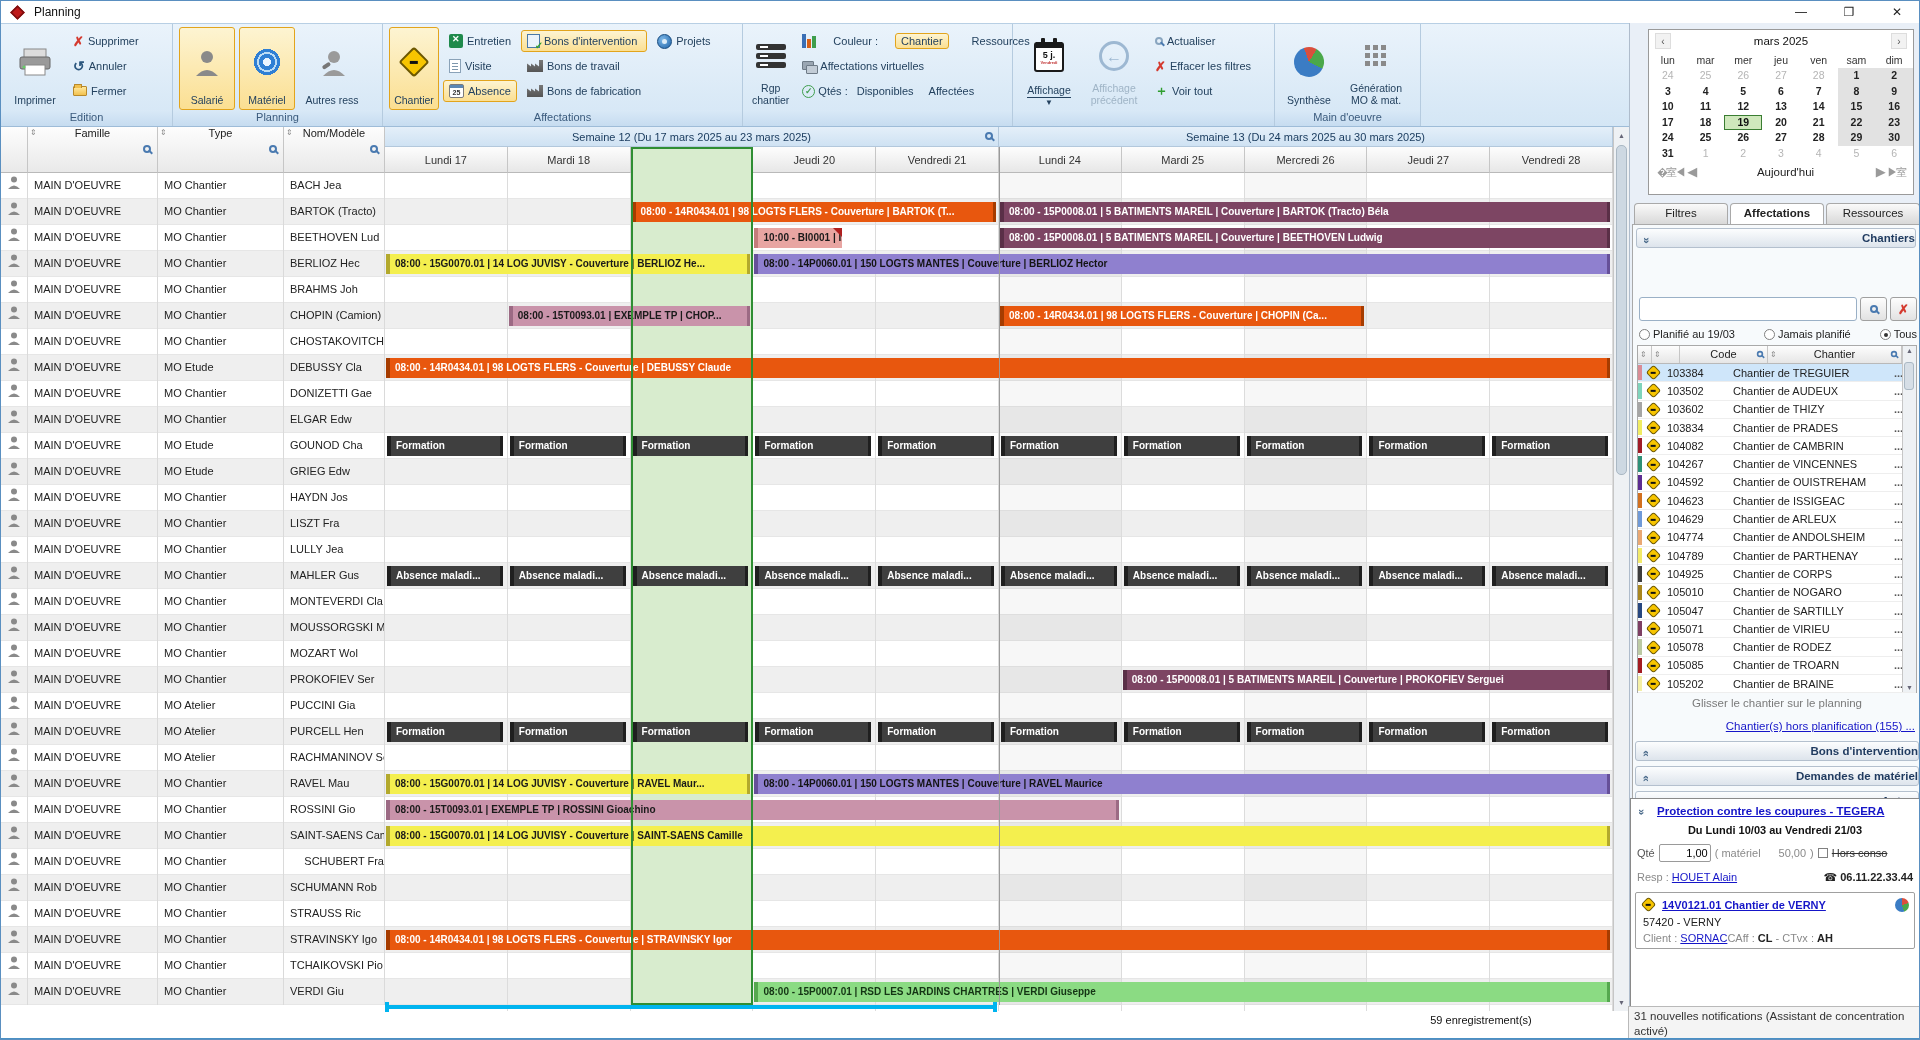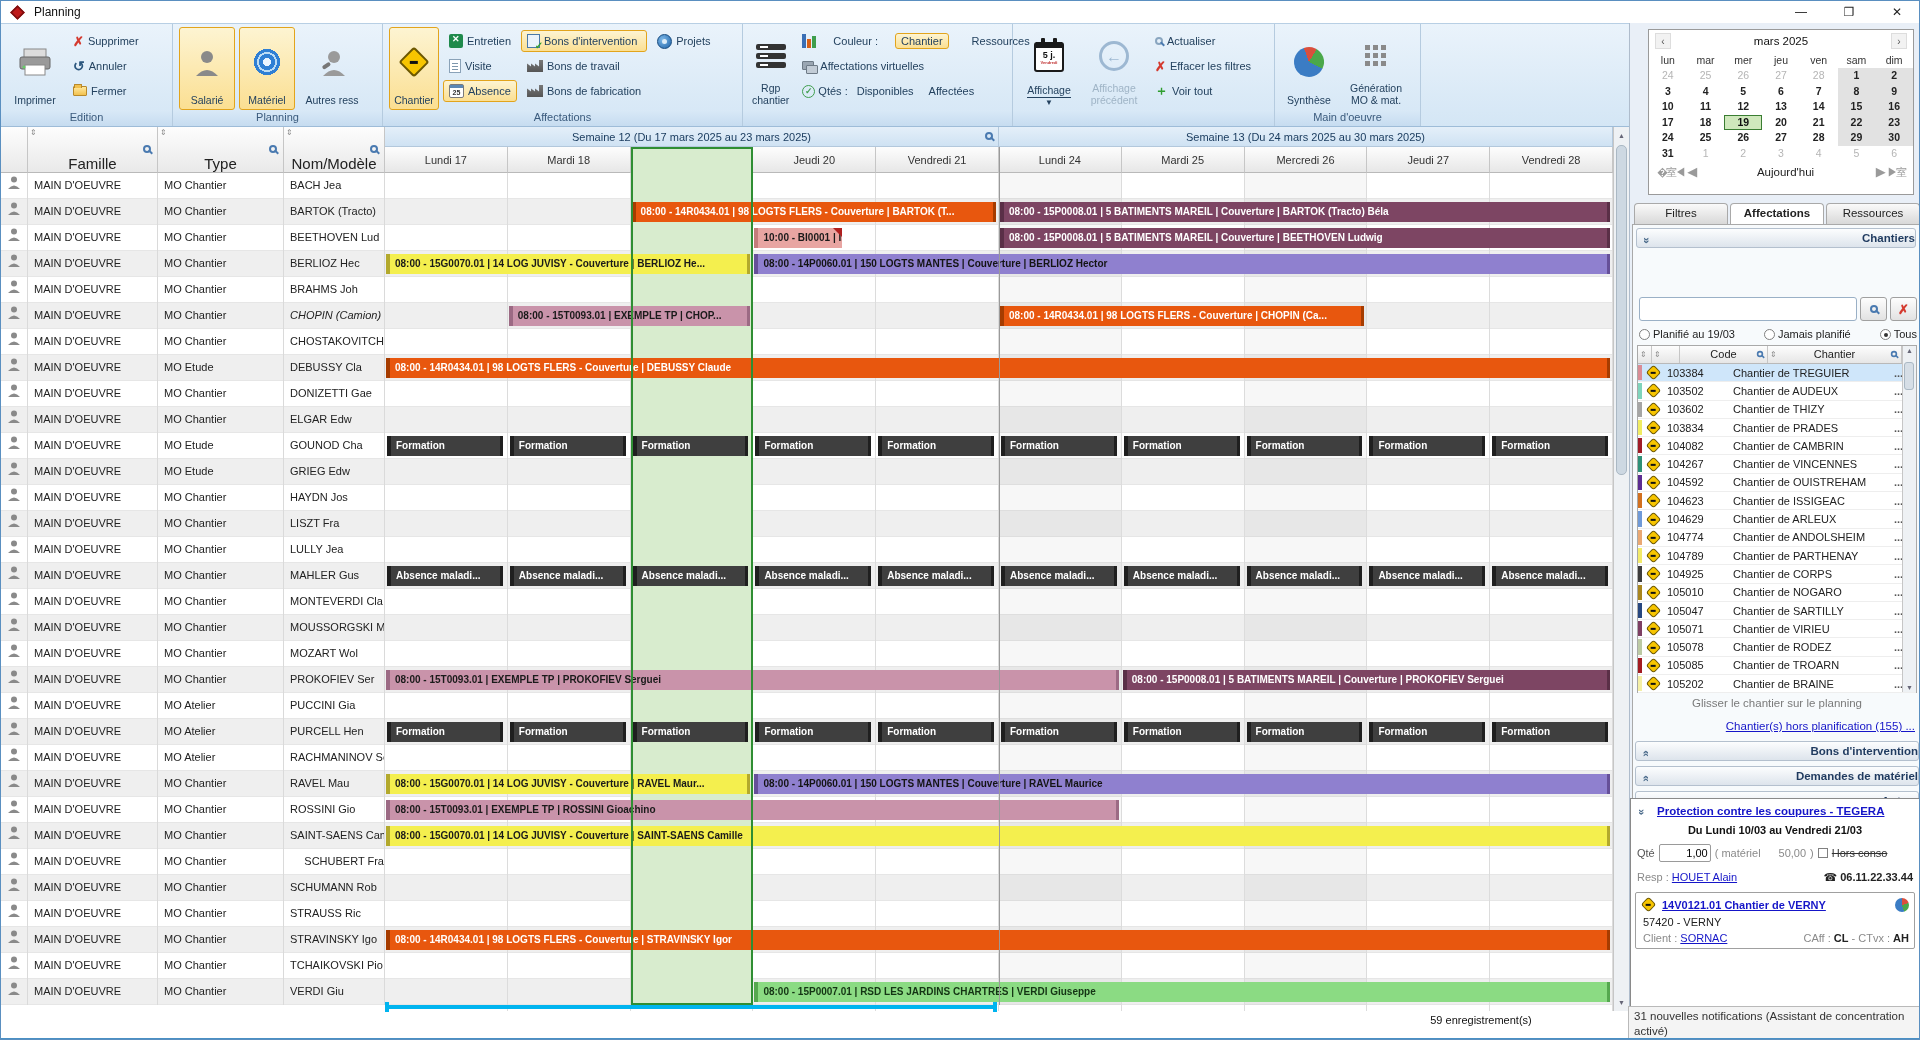--- a/index.html
+++ b/index.html
@@ -69,21 +69,21 @@
   .i-grid9::before{content:"";position:absolute;left:0;top:0;width:5px;height:5px;background:#8a8a8a;box-shadow:8px 0 #8a8a8a,16px 0 #8a8a8a,0 8px #8a8a8a,8px 8px #8a8a8a,16px 8px #8a8a8a,0 16px #8a8a8a,8px 16px #8a8a8a,16px 16px #8a8a8a;}
   .i-warn{width:22px;height:22px;background:#f7c500;border:2px solid #6d5800;transform:rotate(45deg);border-radius:3px;position:relative;margin:3px;}
   .i-warn::after{content:"";position:absolute;left:5px;top:8px;width:8px;height:2.5px;background:#111;transform:rotate(-45deg);box-shadow:-2px-3px 0 #111;}
   .i-warn.sm{width:11px;height:11px;border-width:1.5px;margin:2px 4px 2px 2px;}
   .i-warn.sm::after{left:2px;top:4px;width:5px;height:2px;}
   .underl{border-bottom:1px solid #24425f;}
   .dropcaret{font-size:8px;color:#24425f;}
   
   .grid{position:absolute;left:0;top:126px;width:1628px;height:914px;background:#fff;}
   .colhead{position:absolute;top:0;height:46px;background:linear-gradient(#fdfdfd,#e9e9e9);border-right:1px solid #c6c6c6;border-bottom:1px solid #b9b9b9;font-size:11px;color:#333;}
-  .colhead .lbl{position:absolute;left:0;right:0;top:28px;text-align:center;font-size:15px;color:#222;}
+  .colhead .lbl{position:absolute;left:0;right:0;top:0;text-align:center;font-size:11px;color:#222;}
   .sortg{position:absolute;left:2px;top:1px;font-size:8px;color:#888;}
   .colhead .i-mag{position:absolute;right:6px;top:18px;}
   .weekhead{position:absolute;top:0;height:20px;background:linear-gradient(#e4eff9,#cfe2f3);border-right:1px solid #b3c8dc;border-bottom:1px solid #b3c8dc;font-size:11px;color:#17395c;text-align:center;line-height:20px;}
   .weekhead .i-mag{position:absolute;right:5px;top:5px;}
   .dayhead{position:absolute;top:20px;height:26px;background:linear-gradient(#fdfdfd,#e7e7e7);border-right:1px solid #c6c6c6;border-bottom:1px solid #b9b9b9;font-size:11px;color:#333;text-align:center;line-height:26px;}
   .rows{position:absolute;left:0;top:46px;width:1628px;height:838px;}
   .prow{position:absolute;left:0;width:1628px;height:26px;border-bottom:1px solid #e6e6e6;}
   .prow.odd{background:#ffffff;}
   .prow.even{background:#efefef;}
   .pcell{position:absolute;top:0;height:26px;font-size:11px;color:#222;line-height:25px;white-space:nowrap;overflow:hidden;border-right:1px solid #dadada;padding-left:6px;}
@@ -461,21 +461,21 @@
           <div class="pcell" style="left: 157px; width: 126px;">MO Chantier</div>
           <div class="pcell" style="left: 283px; width: 101px;">BRAHMS Joh</div>
         </div>
         <div class="prow even" style="top: 130px;">
           <div class="pcell icon" style="left: 0px; width: 27px;"><svg width="14" height="14" viewBox="0 0 14 14">
               <circle cx="7" cy="4.5" r="3" fill="#8a8a8a"></circle>
               <path d="M1 14 q6 -7 12 0 z" fill="#8a8a8a"></path>
             </svg></div>
           <div class="pcell" style="left: 27px; width: 130px;">MAIN D'OEUVRE</div>
           <div class="pcell" style="left: 157px; width: 126px;">MO Chantier</div>
-          <div class="pcell" style="left: 283px; width: 101px; font-style: italic;">CHOPIN (Camion)</div>
+          <div class="pcell" style="left: 283px; width: 101px;">CHOPIN (Camion)</div>
           <div class="bar" style="left: 507.8px; width: 241.6px; background: rgb(201, 147, 170); color: rgb(26, 26, 26); border-left: 4px solid rgb(156, 106, 132); border-right: 3px solid rgb(156, 106, 132);">08:00 - 15T0093.01 | EXEMPLE TP | CHOP...</div>
           <div class="bar" style="left: 999px; width: 364.4px; background: rgb(232, 87, 14); color: rgb(255, 255, 255); border-left: 4px solid rgb(166, 60, 0); border-right: 3px solid rgb(166, 60, 0);">08:00 - 14R0434.01 | 98 LOGTS FLERS - Couverture | CHOPIN (Ca...</div>
         </div>
         <div class="prow odd" style="top: 156px;">
           <div class="pcell icon" style="left: 0px; width: 27px;"><svg width="14" height="14" viewBox="0 0 14 14">
               <circle cx="7" cy="4.5" r="3" fill="#8a8a8a"></circle>
               <path d="M1 14 q6 -7 12 0 z" fill="#8a8a8a"></path>
             </svg></div>
           <div class="pcell" style="left: 27px; width: 130px;">MAIN D'OEUVRE</div>
           <div class="pcell" style="left: 157px; width: 126px;">MO Chantier</div>
@@ -611,21 +611,20 @@
           <div class="pcell" style="left: 283px; width: 101px;">MOZART Wol</div>
         </div>
         <div class="prow even" style="top: 494px;">
           <div class="pcell icon" style="left: 0px; width: 27px;"><svg width="14" height="14" viewBox="0 0 14 14">
               <circle cx="7" cy="4.5" r="3" fill="#8a8a8a"></circle>
               <path d="M1 14 q6 -7 12 0 z" fill="#8a8a8a"></path>
             </svg></div>
           <div class="pcell" style="left: 27px; width: 130px;">MAIN D'OEUVRE</div>
           <div class="pcell" style="left: 157px; width: 126px;">MO Chantier</div>
           <div class="pcell" style="left: 283px; width: 101px;">PROKOFIEV Ser</div>
-          <div class="bar" style="left: 385px; width: 732.8px; background: rgb(201, 147, 170); color: rgb(26, 26, 26); border-left: 4px solid rgb(156, 106, 132); border-right: 3px solid rgb(156, 106, 132);">08:00 - 15T0093.01 | EXEMPLE TP | PROKOFIEV Serguei</div>
           <div class="bar" style="left: 1121.8px; width: 487.2px; background: rgb(125, 69, 99); color: rgb(255, 255, 255); border-left: 4px solid rgb(90, 47, 71); border-right: 3px solid rgb(90, 47, 71);">08:00 - 15P0008.01 | 5 BATIMENTS MAREIL | Couverture | PROKOFIEV Serguei</div>
         </div>
         <div class="prow odd" style="top: 520px;">
           <div class="pcell icon" style="left: 0px; width: 27px;"><svg width="14" height="14" viewBox="0 0 14 14">
               <circle cx="7" cy="4.5" r="3" fill="#8a8a8a"></circle>
               <path d="M1 14 q6 -7 12 0 z" fill="#8a8a8a"></path>
             </svg></div>
           <div class="pcell" style="left: 27px; width: 130px;">MAIN D'OEUVRE</div>
           <div class="pcell" style="left: 157px; width: 126px;">MO Atelier</div>
           <div class="pcell" style="left: 283px; width: 101px;">PUCCINI Gia</div>
@@ -1061,21 +1060,21 @@
         <span><span class="graytext">Resp :</span> <span class="dlink">HOUET Alain</span></span>
         <span><span>☎</span> <b>06.11.22.33.44</b></span>
       </div>
       <div class="dcard">
         <div class="row1">
           <span class="i-warn sm"></span>
           <span class="blink">14V0121.01 Chantier de VERNY</span>
           <span class="minipie"></span>
         </div>
         <div style="margin:4px 0 0 2px">57420 - VERNY</div>
-        <div style="margin:4px 0 0 2px;display:flex;justify-content:space-between">
+        <div style="margin:4px 0 0 2px;display:flex;justify-content:flex-start">
           <span><span class="graytext">Client :</span> <span class="dlink">SORNAC</span></span>
           <span><span class="graytext">CAff :</span> <b>CL</b> <span class="graytext">- CTvx :</span> <b>AH</b></span>
         </div>
       </div>
     </div>
 
     <div class="toast">31 nouvelles notifications (Assistant de concentration activé)</div>
   </div>
 
   <div class="bottomframe"></div>

